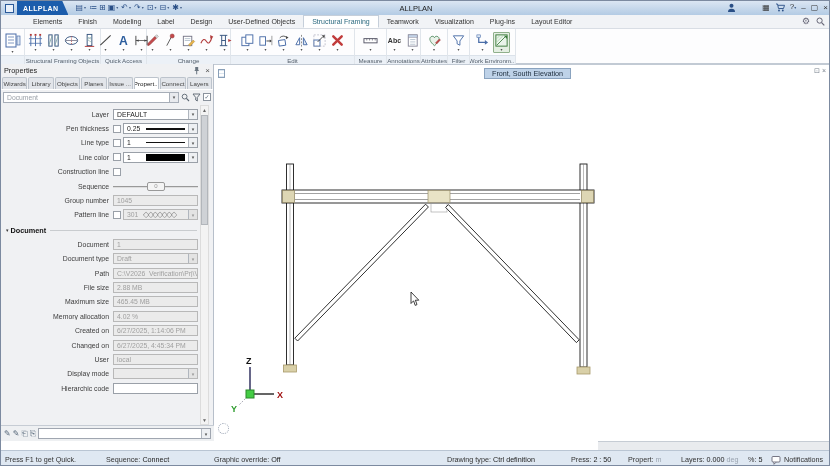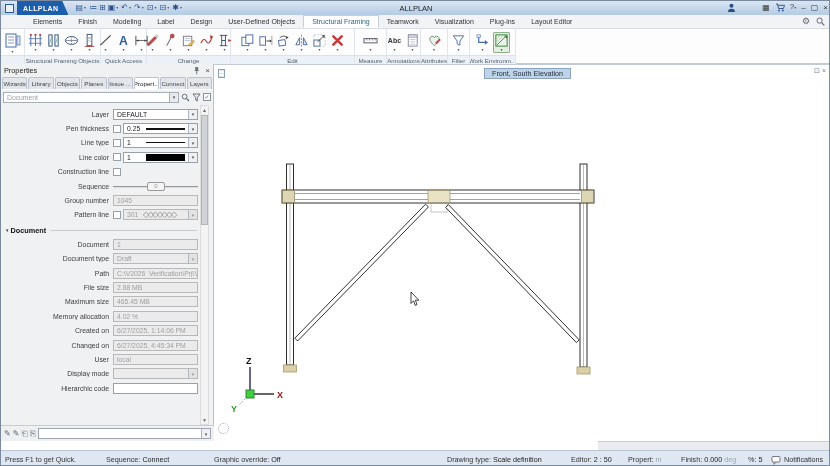--- a/index.html
+++ b/index.html
@@ -668,32 +668,32 @@
       <span class="sitem" style="left: 105px;">
         <span class="slab">Sequence:</span>
         <span class="sval">Connect</span>
       </span>
       <span class="sitem" style="left: 213px;">
         <span class="slab">Graphic override:</span>
         <span class="sval">Off</span>
       </span>
       <span class="sitem" style="left: 410px; margin-left: 36px;">
         <span class="slab">Drawing type:</span>
-        <span class="sval">Scale definition</span>
+        <span class="sval">Ctrl definition</span>
       </span>
       <span class="sitem" style="left: 570px;">
-        <span class="slab">Editor:</span>
+        <span class="slab">Press:</span>
         <span class="sval">2 : 50</span>
       </span>
       <span class="sitem" style="left: 627px;">
         <span class="slab">Propert:</span>
         <span class="sval mut">m</span>
       </span>
       <span class="sitem" style="left: 680px;">
-        <span class="slab">Finish:</span>
+        <span class="slab">Layers:</span>
         <span class="sval">0.000</span>
         <span class="mut">deg</span>
       </span>
       <span class="sitem" style="left: 747px;">
         <span class="slab">%:</span>
         <span class="sval">5</span>
       </span>
       <span class="sitem" style="left: 770px;">
         <svg class="nicon" width="10" height="10" viewBox="0 0 10 10">
           <rect x="1" y="1.5" width="8" height="5.5" rx="1" fill="#fff" stroke="#556" stroke-width=".8"></rect>

